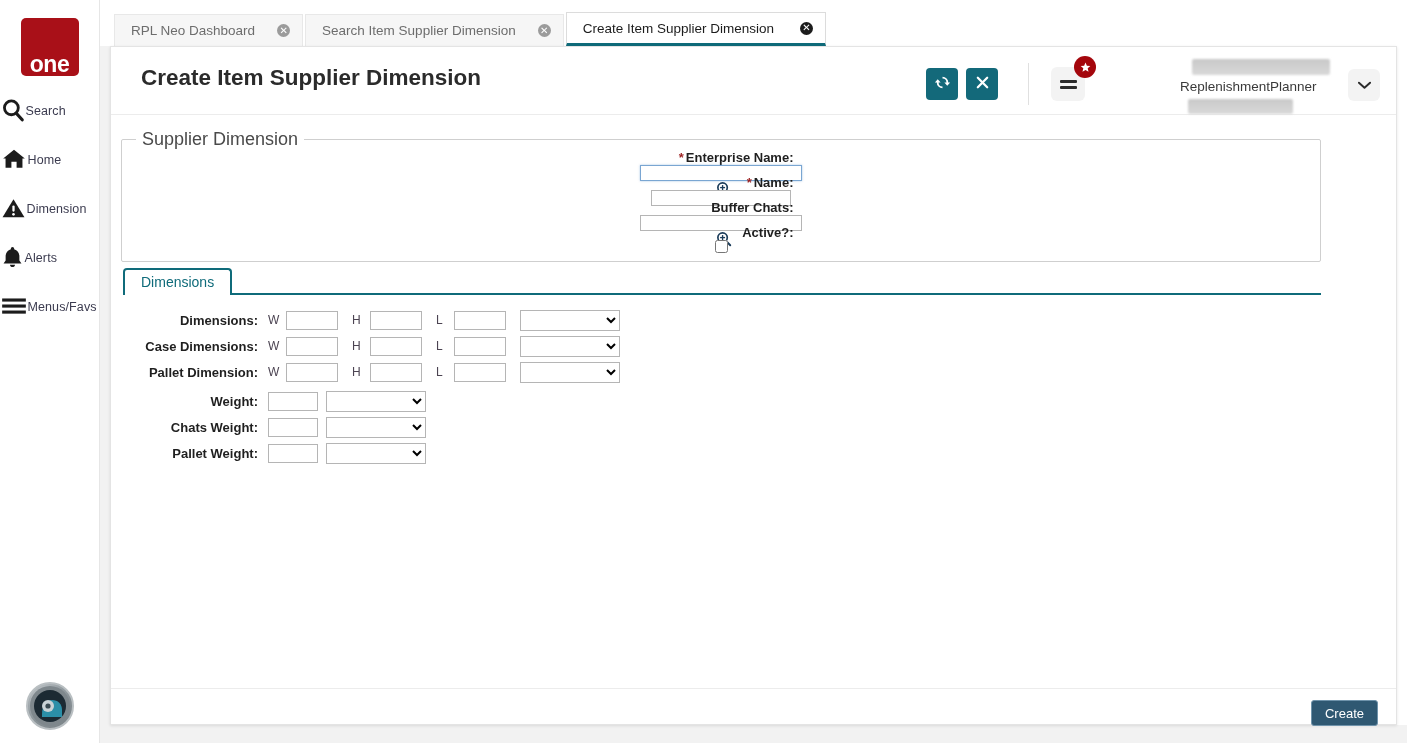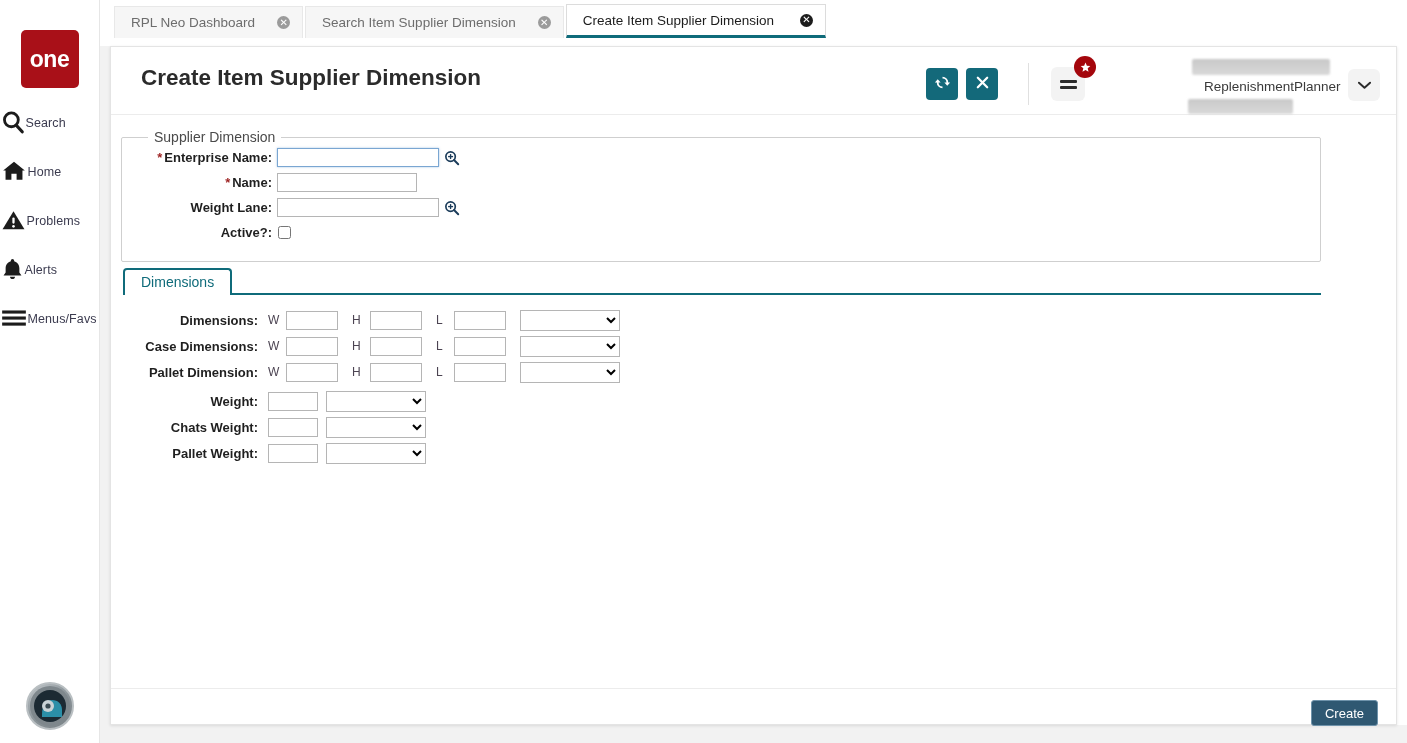--- a/index.html
+++ b/index.html
@@ -19,24 +19,24 @@
   
   .sidebar {
     position: absolute; left: 0; top: 0;
     width: 100px; height: 743px;
     background: #ffffff;
     border-right: 1px solid #e6e6e6;
     display: flex; flex-direction: column; align-items: center;
   }
   .brand {
     width: 58px; height: 58px;
-    margin-top: 30px;
+    margin-top: 18px;
     background: #a91018;
     border-radius: 5px;
-    display: flex; align-items: center; justify-content: center;
+    display: flex; align-items: flex-end; justify-content: center;
   }
   .brand-text {
     color: #ffffff;
     font-size: 23px;
     font-weight: bold;
     letter-spacing: -0.5px;
     line-height: 1;
   }
   .nav-item {
     width: 100px;
@@ -77,21 +77,21 @@
   }
 
   
   .tabbar {
     position: absolute;
     left: 100px; top: 0;
     width: 1307px; height: 46px;
     background: #ffffff;
   }
   .tabs {
-    position: absolute; left: 14px; top: 4px;
+    position: absolute; left: 14px; top: 12px;
     display: flex; align-items: flex-end;
   }
   .tab {
     height: 32px;
     display: flex; align-items: center;
     padding: 0 12px 0 16px;
     font-size: 13.5px;
     background: #f6f6f6;
     color: #6d6d6d;
     border: 1px solid #e8e8e8;
@@ -199,21 +199,21 @@
   .redact {
     background: linear-gradient(180deg,#c9c9c9,#d9d9d9);
     border-radius: 2px;
     filter: blur(1.1px);
   }
   .redact-top {
     position: absolute; left: 12px; top: 0px;
     width: 138px; height: 16px;
   }
   .user-role {
-    position: absolute; left: 24px; top: 20px;
+    position: absolute; left: 0; top: 20px;
     font-size: 13.5px;
     color: #3a3a3a;
     white-space: nowrap;
   }
   .redact-bottom {
     position: absolute; left: 8px; top: 40px;
     width: 105px; height: 15px;
   }
   .user-chevron {
     position: absolute;
@@ -234,29 +234,30 @@
   }
   fieldset.group {
     position: absolute;
     left: 10px; top: 14px;
     width: 1200px; height: 133px;
     border: 1px solid #cfcfcf;
     border-radius: 2px;
     margin: 0; padding: 0;
   }
   fieldset.group legend {
-    margin-left: 26px;
+    margin-left: 14px;
     padding: 0 6px;
-    font-size: 14px;
+    font-size: 18px;
     color: #4a4a4a;
   }
   .frow {
     display: flex; align-items: center;
     height: 25px;
     margin-bottom: 0px;
+    flex-direction: column;
   }
   .flabel {
     width: 155px;
     text-align: right;
     font-size: 13px;
     font-weight: bold;
     color: #1f1f1f;
     padding-right: 5px;
     white-space: nowrap;
   }
@@ -434,21 +435,21 @@
     </div>
 
     <div class="nav-item">
       <div class="nav-icon">
         <svg width="27" height="25" viewBox="0 0 24 24">
             <path d="M12 3 L22.5 20.5 L1.5 20.5 Z" fill="#1c1c1c"></path>
             <rect x="10.9" y="9" width="2.2" height="6" fill="#ffffff" rx="1"></rect>
             <circle cx="12" cy="17.6" r="1.25" fill="#ffffff"></circle>
           </svg>
       </div>
-      <div class="nav-label">Problems</div>
+      <div class="nav-label">Dimension</div>
     </div>
 
     <div class="nav-item">
       <div class="nav-icon">
         <svg width="25" height="26" viewBox="0 0 24 24">
             <path d="M12 2.4 C12.9 2.4 13.6 3.1 13.6 4 L13.6 4.6 C16.6 5.4 18.6 8 18.6 11.2 L18.6 15.4 L20.6 18.2 L3.4 18.2 L5.4 15.4 L5.4 11.2 C5.4 8 7.4 5.4 10.4 4.6 L10.4 4 C10.4 3.1 11.1 2.4 12 2.4 Z" fill="#1c1c1c"></path>
             <path d="M9.6 19.4 L14.4 19.4 C14.4 20.7 13.3 21.7 12 21.7 C10.7 21.7 9.6 20.7 9.6 19.4 Z" fill="#1c1c1c"></path>
           </svg>
       </div>
       <div class="nav-label">Alerts</div>
@@ -568,21 +569,21 @@
 
         <div class="frow">
           <div class="flabel">
             <span class="req">*</span><span>Name</span>:
           </div>
           <input type="text" class="w-name" value="" style="">
         </div>
 
         <div class="frow">
           <div class="flabel">
-            <span>Weight Lane</span>:
+            <span>Buffer Chats</span>:
           </div>
           <input type="text" class="w-buffer" value="" style="">
           <div class="lookup">
             <svg width="16" height="16" viewBox="0 0 18 18">
                 <circle cx="7.4" cy="7.4" r="5.3" fill="none" stroke="#1b3c5a" stroke-width="1.9"></circle>
                 <line x1="11.3" y1="11.3" x2="16" y2="16" stroke="#1b3c5a" stroke-width="2.2" stroke-linecap="round"></line>
                 <line x1="7.4" y1="4.6" x2="7.4" y2="10.2" stroke="#1b3c5a" stroke-width="1.5"></line>
                 <line x1="4.6" y1="7.4" x2="10.2" y2="7.4" stroke="#1b3c5a" stroke-width="1.5"></line>
               </svg>
           </div>

